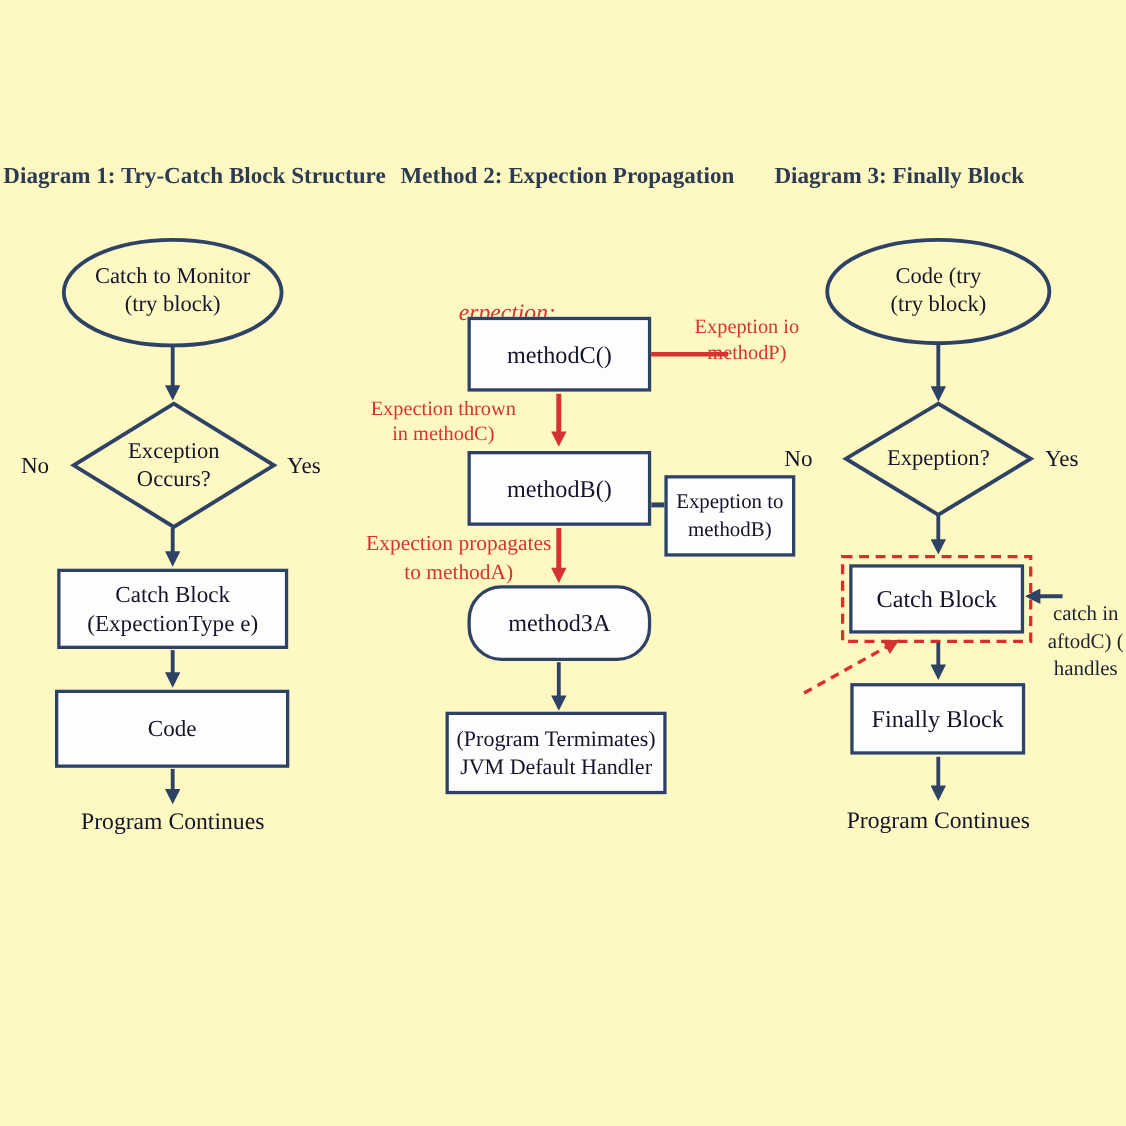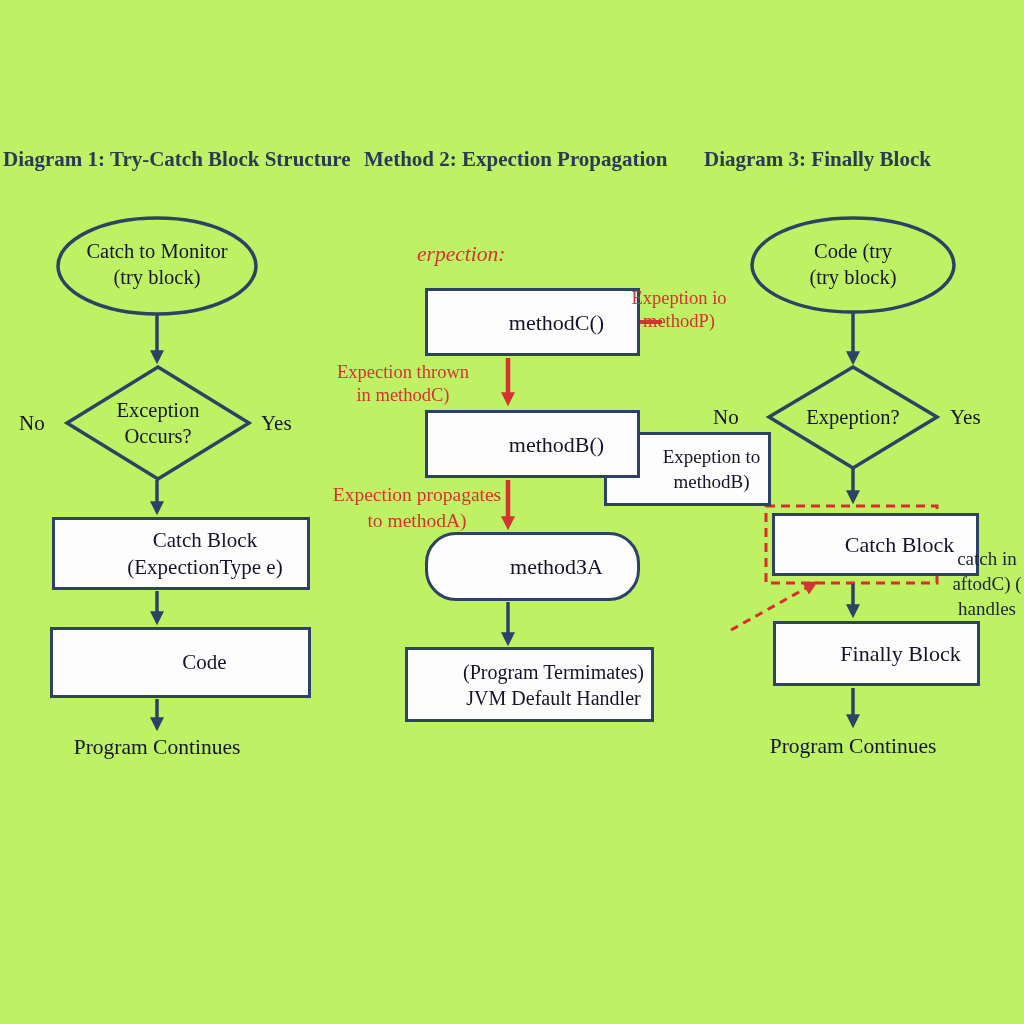--- a/index.html
+++ b/index.html
@@ -1,26 +1,26 @@
 <!DOCTYPE html>
 <html><head>
 <meta charset="utf-8">
 <style>
   html,body{margin:0;padding:0;background:#ffffff;}
-  #canvas{position:relative;width:1024px;height:1024px;background:#bef264;overflow:hidden;
+  #canvas{position:relative;width:1024px;height:1024px;background:#fef9c3;overflow:hidden;
           font-family:"Liberation Serif","DejaVu Serif",serif;color:#1a1a28;}
   .abs{position:absolute;}
   .title{font-size:21px;font-weight:700;color:#2c3a52;white-space:nowrap;}
   .node-text{text-align:center;font-size:20.5px;line-height:26px;color:#14142a;}
   .box{position:absolute;border:3.5px solid #2d4265;background:#fdfdfd;display:flex;
        flex-direction:column;align-items:center;justify-content:center;
-       font-size:21px;line-height:27px;color:#14142a;text-align:left;padding-left:48px;}
+       font-size:21px;line-height:27px;color:#14142a;text-align:left;}
   .box.thin{border-width:3px;}
   .branch-label{font-size:21px;color:#14142a;white-space:nowrap;}
-  .red{color:#d53232;}
+  .red{color:#d53232;margin-top:30px;}
   .red-note{position:absolute;text-align:center;font-size:18.5px;line-height:23px;color:#d53232;}
   .dark-note{position:absolute;text-align:center;font-size:19px;line-height:25px;color:#1c2233;}
   .end-text{position:absolute;text-align:center;font-size:21.5px;color:#14142a;white-space:nowrap;}
   svg.layer{position:absolute;left:0;top:0;width:1024px;height:1024px;pointer-events:none;}
 </style>
 </head>
 <body>
 
 <div id="canvas">
 

